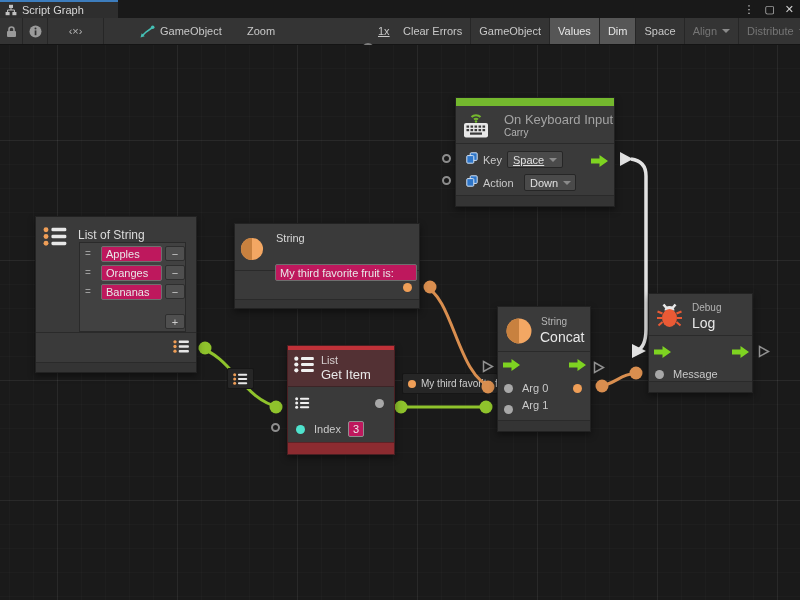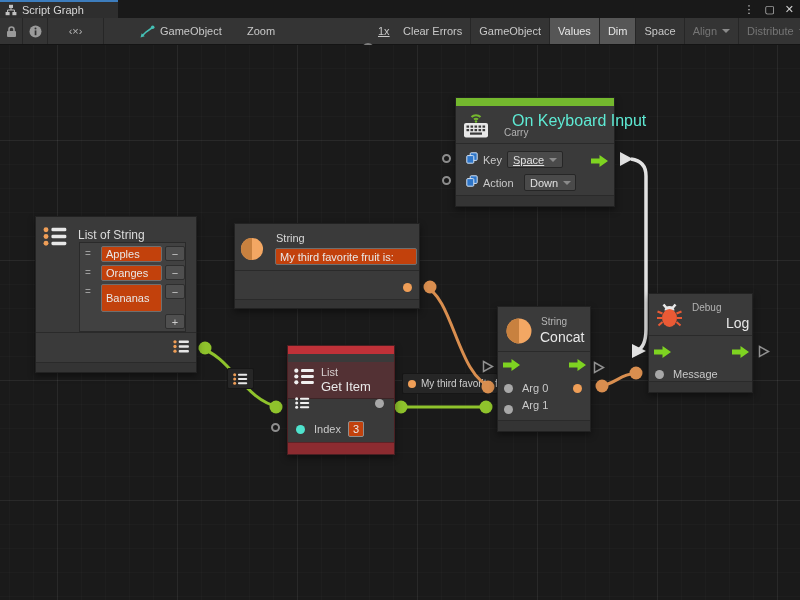--- a/index.html
+++ b/index.html
@@ -42,21 +42,21 @@
         box-shadow:0 3px 7px rgba(0,0,0,.45);}
   .hdr{position:absolute;left:0;right:0;border-bottom:1px solid #2a2a2a;box-sizing:border-box;}
   .ftr{position:absolute;left:0;right:0;bottom:0;background:#343434;border-top:1px solid #2a2a2a;box-sizing:border-box;}
   .t-cat{position:absolute;font-size:10px;color:#b3b3b3;white-space:nowrap;}
   .t-main{position:absolute;font-size:13px;color:#e8e8e8;white-space:nowrap;}
   .t-lbl{position:absolute;font-size:11px;color:#c9c9c9;white-space:nowrap;}
   .abs{position:absolute;}
   .pdot{position:absolute;width:9px;height:9px;border-radius:50%;}
   .gray{background:#a8a8a8;} .orangec{background:#ef9e57;} .teal{background:#4fe3cd;}
   .hcircle{position:absolute;width:9px;height:9px;border-radius:50%;border:2px solid #8d8d8d;background:transparent;box-sizing:border-box;}
-  .field{position:absolute;background:#c2410c;border:1px solid #6f6f6f;border-radius:2px;color:#e8e8e8;
+  .field{position:absolute;background:#be185d;border:1px solid #6f6f6f;border-radius:2px;color:#e8e8e8;
          font-size:11px;display:flex;align-items:center;padding:0 4px;box-sizing:border-box;
          white-space:nowrap;overflow:hidden;}
   .dd{position:absolute;height:17px;background:#4a4a4a;border:1px solid #262626;border-radius:2px;
       color:#e0e0e0;font-size:11px;display:flex;align-items:center;padding:0 5px;gap:5px;box-sizing:border-box;white-space:nowrap;}
   
   .ledit{position:absolute;background:#414141;border:1px solid #2a2a2a;box-sizing:border-box;}
   .lrow{position:absolute;left:0;right:0;height:19px;}
   .lhandle{position:absolute;left:5px;top:3px;color:#9e9e9e;font-size:10px;}
   .lminus,.lplus{position:absolute;width:20px;height:15px;background:#4f4f4f;border:1px solid #2e2e2e;
       border-radius:2px;color:#cccccc;font-size:11px;display:flex;align-items:center;justify-content:center;box-sizing:border-box;}
@@ -199,21 +199,21 @@
             <div class="field" style="left:21px;top:1px;width:61px;height:16px;">Apples</div>
             <div class="lminus" style="left:85px;top:1px;">−</div>
           </div>
           <div class="lrow" style="top:21px;">
             <span class="lhandle">=</span>
             <div class="field" style="left:21px;top:1px;width:61px;height:16px;">Oranges</div>
             <div class="lminus" style="left:85px;top:1px;">−</div>
           </div>
           <div class="lrow" style="top:40px;">
             <span class="lhandle">=</span>
-            <div class="field" style="left:21px;top:1px;width:61px;height:28px;">Bananas</div>
+            <div class="field" style="left:21px;top:1px;width:61px;height:16px;">Bananas</div>
             <div class="lminus" style="left:85px;top:1px;">−</div>
           </div>
           <div class="lplus" style="left:85px;top:71px;">+</div>
         </div>
       </div>
       <div class="abs" style="left:0;right:0;top:117px;height:30px;">
         <svg class="abs" style="left:137px;top:6px;" width="17" height="13" viewBox="0 0 18 14">
           <circle cx="2" cy="2" r="1.8" fill="#ef9e57"></circle>
             <rect x="6" y="0.6" width="11" height="2.6" rx="1" fill="#e8e8e8"></rect>
           <circle cx="2" cy="7" r="1.8" fill="#ef9e57"></circle>
@@ -225,21 +225,21 @@
       <div class="ftr" style="height:10px;"></div>
     </div>
 
     <div class="node" style="left:234px;top:178px;width:186px;height:86px;">
       <div class="hdr" style="top:0;height:47px;">
         <svg class="abs" style="left:5px;top:13px;" width="24" height="24" viewBox="0 0 26 26">
           <circle cx="13" cy="13" r="12" fill="#f3a763"></circle>
           <path d="M13 1 a12 12 0 0 0 0 24 z" fill="#c8813f"></path>
         </svg>
         <div class="t-lbl" style="left:41px;top:8px;color:#d8d8d8;">String</div>
-        <div class="field" style="left:40px;top:24px;width:142px;height:17px;">My third favorite fruit is:</div>
+        <div class="field" style="left:40px;top:40px;width:142px;height:17px;">My third favorite fruit is:</div>
       </div>
       <div class="pdot orangec" style="left:168px;top:59px;"></div>
       <div class="ftr" style="height:9px;"></div>
     </div>
 
     <div class="node" style="left:455px;top:52px;width:160px;height:110px;">
       <div class="abs" style="left:0;right:0;top:0;height:8px;background:#74b82e;"></div>
       <div class="hdr" style="top:8px;height:38px;">
         <svg class="abs" style="left:7px;top:3px;" width="26" height="30" viewBox="0 0 26 30">
           <path d="M8.5 8 a6 5.5 0 0 1 9 0" stroke="#74b82e" stroke-width="2" fill="none"></path>
@@ -253,21 +253,21 @@
               <rect x="15.5" y="16.5" width="2.6" height="2.2"></rect>
               <rect x="19.5" y="16.5" width="2.6" height="2.2"></rect>
             <rect x="3.5" y="20" width="2.6" height="2.2"></rect>
               <rect x="7.5" y="20" width="2.6" height="2.2"></rect>
               <rect x="11.5" y="20" width="2.6" height="2.2"></rect>
               <rect x="15.5" y="20" width="2.6" height="2.2"></rect>
               <rect x="19.5" y="20" width="2.6" height="2.2"></rect>
             <rect x="7" y="23.5" width="12" height="2.2"></rect>
           </g>
         </svg>
-        <div class="t-lbl" style="left:48px;top:6px;font-size:16px;color:#5eead4;margin-left:8px;">On Keyboard Input</div>
+        <div class="t-lbl" style="left:48px;top:6px;font-size:13px;color:#a3a3a3;">On Keyboard Input</div>
         <div class="t-cat" style="left:48px;top:21px;">Carry</div>
       </div>
       <svg class="abs" style="left:10px;top:54px;" width="12" height="12" viewBox="0 0 12 12">
         <rect x="4.2" y="0.8" width="7" height="7.6" rx="1" fill="#2e76c9" stroke="#d4e2f2" stroke-width="1"></rect>
         <rect x="0.8" y="3.6" width="7" height="7.6" rx="1" fill="#2e76c9" stroke="#d4e2f2" stroke-width="1"></rect>
       </svg>
       <div class="t-lbl" style="left:27px;top:56px;">Key</div>
       <div class="dd" style="left:51px;top:53px;width:56px;text-decoration:underline;">
         <span>Space</span>
         <span class="caret"></span>
@@ -285,21 +285,21 @@
         <span class="caret"></span>
       </div>
       <div class="ftr" style="height:11px;"></div>
     </div>
 
     <div class="hcircle" style="left:442px;top:109px;"></div>
     <div class="hcircle" style="left:442px;top:131px;"></div>
 
     <div class="node" style="left:287px;top:300px;width:108px;height:110px;border-color:#4a1f22;">
       <div class="abs" style="left:0;right:0;top:0;height:8px;background:#bf3138;"></div>
-      <div class="hdr" style="top:16px;height:37px;background:#533134;border-bottom-color:#3c2426;">
+      <div class="hdr" style="top:4px;height:37px;background:#533134;border-bottom-color:#3c2426;">
         <svg class="abs" style="left:6px;top:6px;" width="21" height="17" viewBox="0 0 18 14">
           <circle cx="2" cy="2" r="1.8" fill="#f0f0f0"></circle>
             <rect x="6" y="0.6" width="11" height="2.6" rx="1" fill="#f0f0f0"></rect>
           <circle cx="2" cy="7" r="1.8" fill="#f0f0f0"></circle>
             <rect x="6" y="5.7" width="11" height="2.6" rx="1" fill="#f0f0f0"></rect>
           <circle cx="2" cy="12" r="1.8" fill="#f0f0f0"></circle>
             <rect x="6" y="10.8" width="11" height="2.6" rx="1" fill="#f0f0f0"></rect>
         </svg>
         <div class="t-cat" style="left:33px;top:4px;color:#d6cfcf;font-size:11px;">List</div>
         <div class="t-main" style="left:33px;top:17px;">Get Item</div>
@@ -358,21 +358,21 @@
             <path d="M6.5 12.5 L1.5 10.5"></path>
               <path d="M6 17 L1 17"></path>
               <path d="M6.5 21 L2.5 24.5"></path>
             <path d="M20.5 12.5 L25.5 10.5"></path>
               <path d="M21 17 L26 17"></path>
               <path d="M20.5 21 L24.5 24.5"></path>
           </g>
           <ellipse cx="13.5" cy="17" rx="7.5" ry="9" fill="#ea5a35"></ellipse>
         </svg>
         <div class="t-cat" style="left:43px;top:8px;">Debug</div>
-        <div class="t-main" style="left:43px;top:21px;font-size:14px;margin-left:34px;">Log</div>
+        <div class="t-main" style="left:43px;top:21px;font-size:14px;">Log</div>
       </div>
       <svg class="abs" style="left:5px;top:52px;" width="17" height="12" viewBox="0 0 17 12">
         <path d="M0 3.5 H8.5 V0 L17 6 L8.5 12 V8.5 H0 Z" fill="#7ed321"></path>
       </svg>
       <svg class="abs" style="left:83px;top:52px;" width="17" height="12" viewBox="0 0 17 12">
         <path d="M0 3.5 H8.5 V0 L17 6 L8.5 12 V8.5 H0 Z" fill="#7ed321"></path>
       </svg>
       <div class="pdot gray" style="left:6px;top:76px;"></div>
       <div class="t-lbl" style="left:24px;top:74px;">Message</div>
       <div class="ftr" style="height:11px;"></div>

